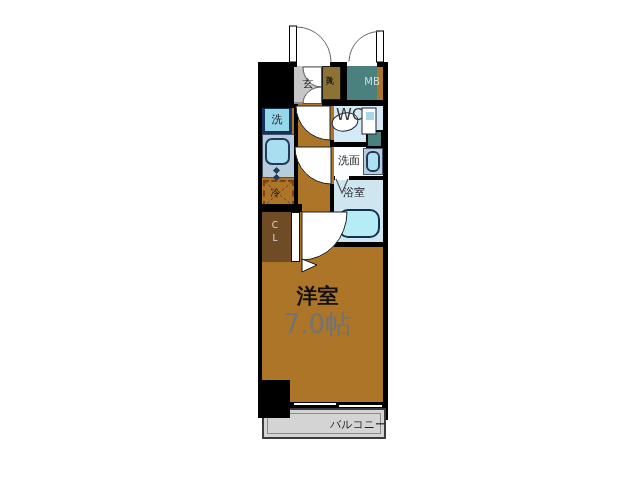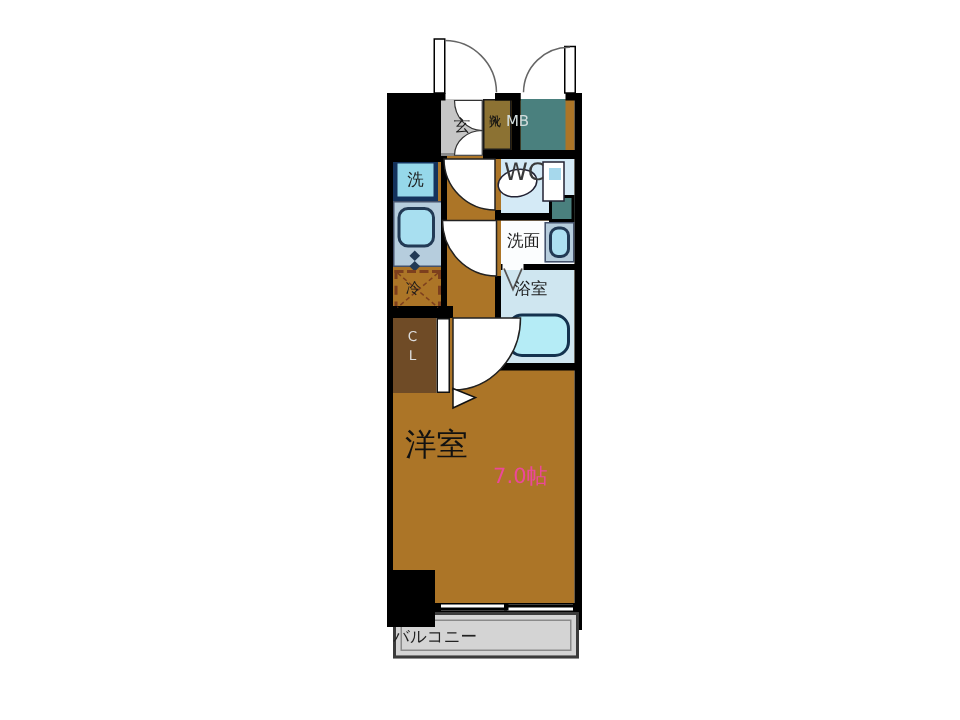--- a/index.html
+++ b/index.html
@@ -117,24 +117,24 @@
 
     <path d="M265,182 L292,205 M292,182 L265,205" fill="none" stroke="#7d3f1d" stroke-width="1" stroke-dasharray="3,2"></path>
 
     <rect x="362" y="108" width="14" height="26" fill="#fff" stroke="#223" stroke-width="1"></rect>
     <rect x="366" y="112" width="8" height="8" fill="#a6d8ec"></rect>
     <ellipse cx="345" cy="122" rx="13" ry="9" transform="rotate(-12 345 122)" fill="#fff" stroke="#223" stroke-width="1"></ellipse>
   </svg>
 
   <div class="label" style="left:294px;top:78px;width:28px;text-align:center;font-size:11px;">玄</div>
   <div class="label vtext" style="left:325px;top:70px;font-size:8px;color:#111;">靴入</div>
-  <div class="label" style="left:330px;top:77px;width:30px;text-align:center;font-size:10px;color:#d2dddd;">MB</div>
+  <div class="label" style="left:357px;top:77px;width:30px;text-align:center;font-size:10px;color:#d2dddd;">MB</div>
   <div class="label" style="left:336px;top:107px;font-size:16px;color:#3a3a3a;">WC</div>
   <div class="label" style="left:262px;top:114px;width:30px;text-align:center;font-size:11px;">洗</div>
   <div class="label" style="left:263px;top:188px;width:25px;text-align:center;font-size:10px;">冷</div>
   <div class="label" style="left:335px;top:155px;width:28px;text-align:center;font-size:11px;">洗面</div>
   <div class="label" style="left:343px;top:187px;font-size:11px;">浴室</div>
   <div class="label vtext" style="left:270px;top:220px;font-size:9px;color:#ddd;letter-spacing:3px;">CL</div>
-  <div class="label" style="left:270px;top:286px;width:95px;text-align:left;font-size:21px;color:#111;">洋室</div>
-  <div class="label" style="left:270px;top:311px;width:95px;text-align:right;font-size:14px;color:#ec4899;">7.0帖</div>
-  <div class="label" style="left:262px;top:419px;width:124px;text-align:left;font-size:11px;color:#222;">バルコニー</div>
+  <div class="label" style="left:270px;top:286px;width:95px;text-align:center;font-size:21px;color:#111;font-weight:bold;">洋室</div>
+  <div class="label" style="left:270px;top:311px;width:95px;text-align:center;font-size:26px;color:#737373;">7.0帖</div>
+  <div class="label" style="left:262px;top:419px;width:124px;text-align:right;font-size:11px;color:#222;">バルコニー</div>
 
 </div>
 
 </body></html>

